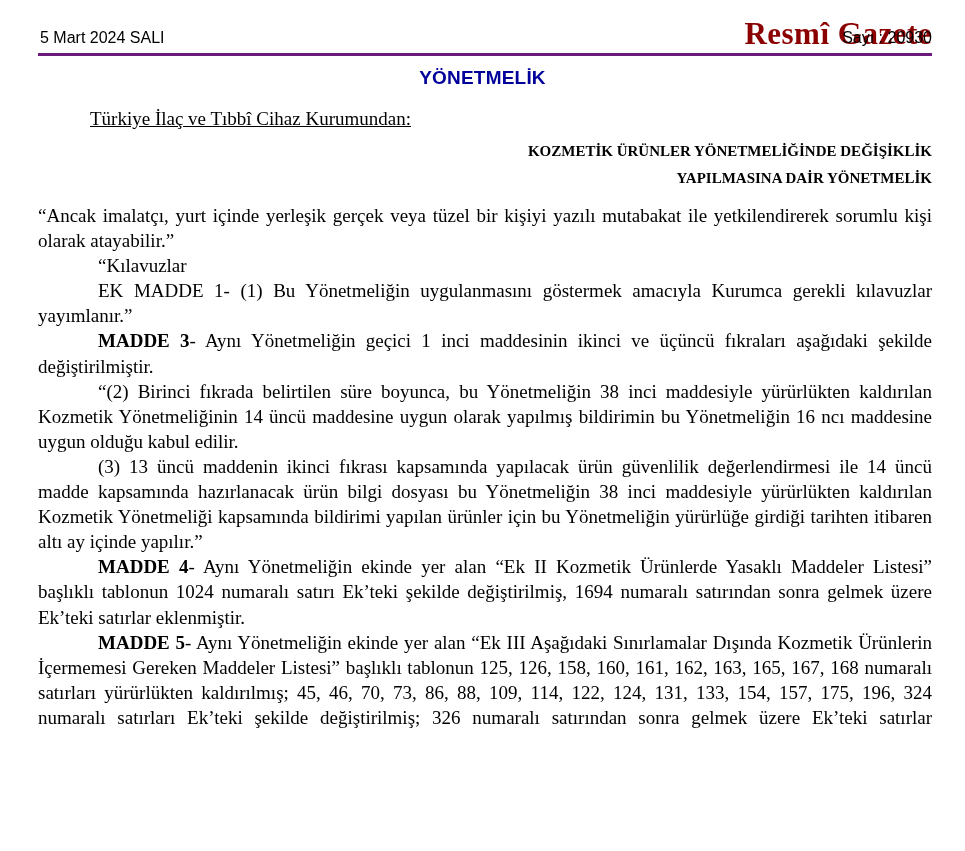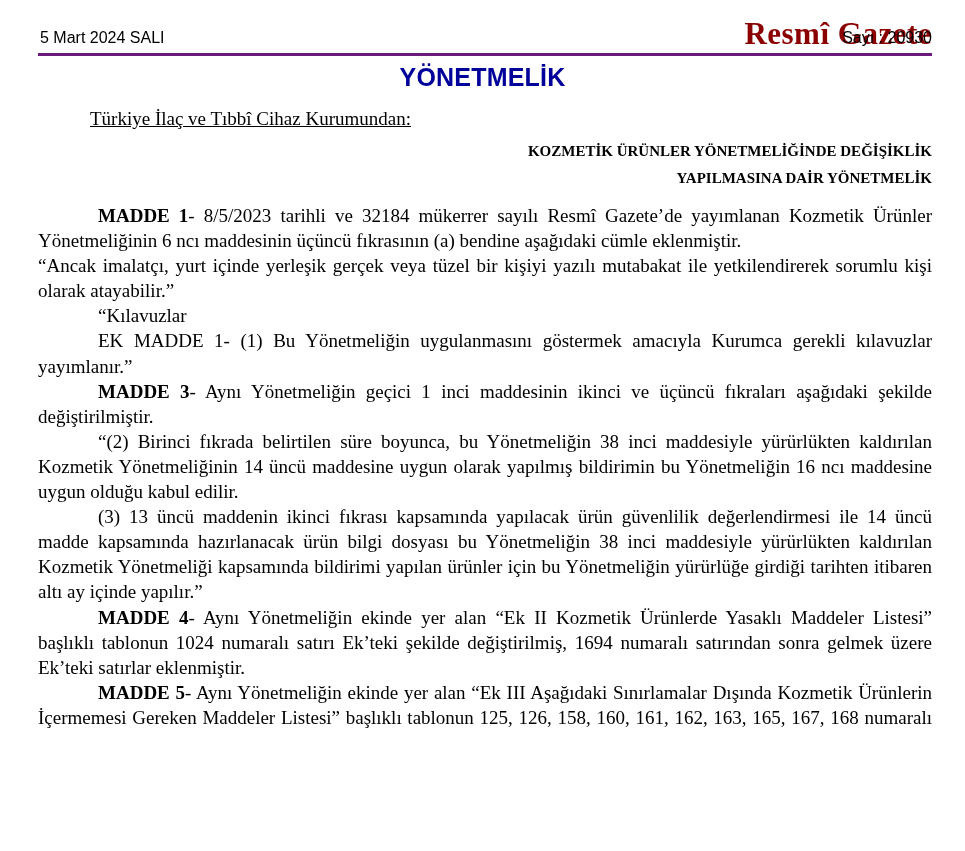--- a/index.html
+++ b/index.html
@@ -43,21 +43,21 @@
   }
   .masthead-rule{
     position:absolute;left:38px;right:33px;top:53px;height:3px;
     background:var(--rule-purple);
   }
   
   .section-label{
     position:absolute;top:67px;left:0;right:0;
     text-align:center;
     font-family:"Liberation Sans", sans-serif;
-    font-weight:bold;font-size:25px;line-height:21px;
+    font-weight:bold;font-size:19px;line-height:21px;
     color:var(--section-navy);
     letter-spacing:0.2px;
   }
   
   .doc{
     position:absolute;top:107px;left:38px;width:894px;
     font-size:19px;
   }
   .authority{
     margin:0 0 0 52px;
@@ -96,21 +96,20 @@
   <div class="masthead-rule"></div>
 
   <div class="section-label">YÖNETMELİK</div>
 
   <main class="doc">
     <p class="authority">Türkiye İlaç ve Tıbbî Cihaz Kurumundan:</p>
 
     <h1 class="doc-title"><span>KOZMETİK ÜRÜNLER YÖNETMELİĞİNDE DEĞİŞİKLİK</span><br><span>YAPILMASINA DAİR YÖNETMELİK</span></h1>
 
     <div class="articles" id="articles">
-        <p class="para indent"><b>MADDE 1</b>- 8/5/2023 tarihli ve 32184 mükerrer sayılı Resmî Gazete’de yayımlanan Kozmetik Ürünler Yönetmeliğinin 6 ncı maddesinin üçüncü fıkrasının (a) bendine aşağıdaki cümle eklenmiştir.</p>
         <p class="para">“Ancak imalatçı, yurt içinde yerleşik gerçek veya tüzel bir kişiyi yazılı mutabakat ile yetkilendirerek sorumlu kişi olarak atayabilir.”</p>
         <p class="para indent">“Kılavuzlar</p>
         <p class="para indent">EK MADDE 1- (1) Bu Yönetmeliğin uygulanmasını göstermek amacıyla Kurumca gerekli kılavuzlar yayımlanır.”</p>
         <p class="para indent"><b>MADDE 3</b>- Aynı Yönetmeliğin geçici 1 inci maddesinin ikinci ve üçüncü fıkraları aşağıdaki şekilde değiştirilmiştir.</p>
         <p class="para indent">“(2) Birinci fıkrada belirtilen süre boyunca, bu Yönetmeliğin 38 inci maddesiyle yürürlükten kaldırılan Kozmetik Yönetmeliğinin 14 üncü maddesine uygun olarak yapılmış bildirimin bu Yönetmeliğin 16 ncı maddesine uygun olduğu kabul edilir.</p>
         <p class="para indent">(3) 13 üncü maddenin ikinci fıkrası kapsamında yapılacak ürün güvenlilik değerlendirmesi ile 14 üncü madde kapsamında hazırlanacak ürün bilgi dosyası bu Yönetmeliğin 38 inci maddesiyle yürürlükten kaldırılan Kozmetik Yönetmeliği kapsamında bildirimi yapılan ürünler için bu Yönetmeliğin yürürlüğe girdiği tarihten itibaren altı ay içinde yapılır.”</p>
         <p class="para indent"><b>MADDE 4</b>- Aynı Yönetmeliğin ekinde yer alan “Ek II Kozmetik Ürünlerde Yasaklı Maddeler Listesi” başlıklı tablonun 1024 numaralı satırı Ek’teki şekilde değiştirilmiş, 1694 numaralı satırından sonra gelmek üzere Ek’teki satırlar eklenmiştir.</p>
         <p class="para indent"><b>MADDE 5</b>- Aynı Yönetmeliğin ekinde yer alan “Ek III Aşağıdaki Sınırlamalar Dışında Kozmetik Ürünlerin İçermemesi Gereken Maddeler Listesi” başlıklı tablonun 125, 126, 158, 160, 161, 162, 163, 165, 167, 168 numaralı satırları yürürlükten kaldırılmış; 45, 46, 70, 73, 86, 88, 109, 114, 122, 124, 131, 133, 154, 157, 175, 196, 324 numaralı satırları Ek’teki şekilde değiştirilmiş; 326 numaralı satırından sonra gelmek üzere Ek’teki satırlar eklenmiştir.</p>
         <p class="para indent"><b>MADDE 6</b>- Bu Yönetmelik yayımı tarihinde yürürlüğe girer.</p>
       </div>

